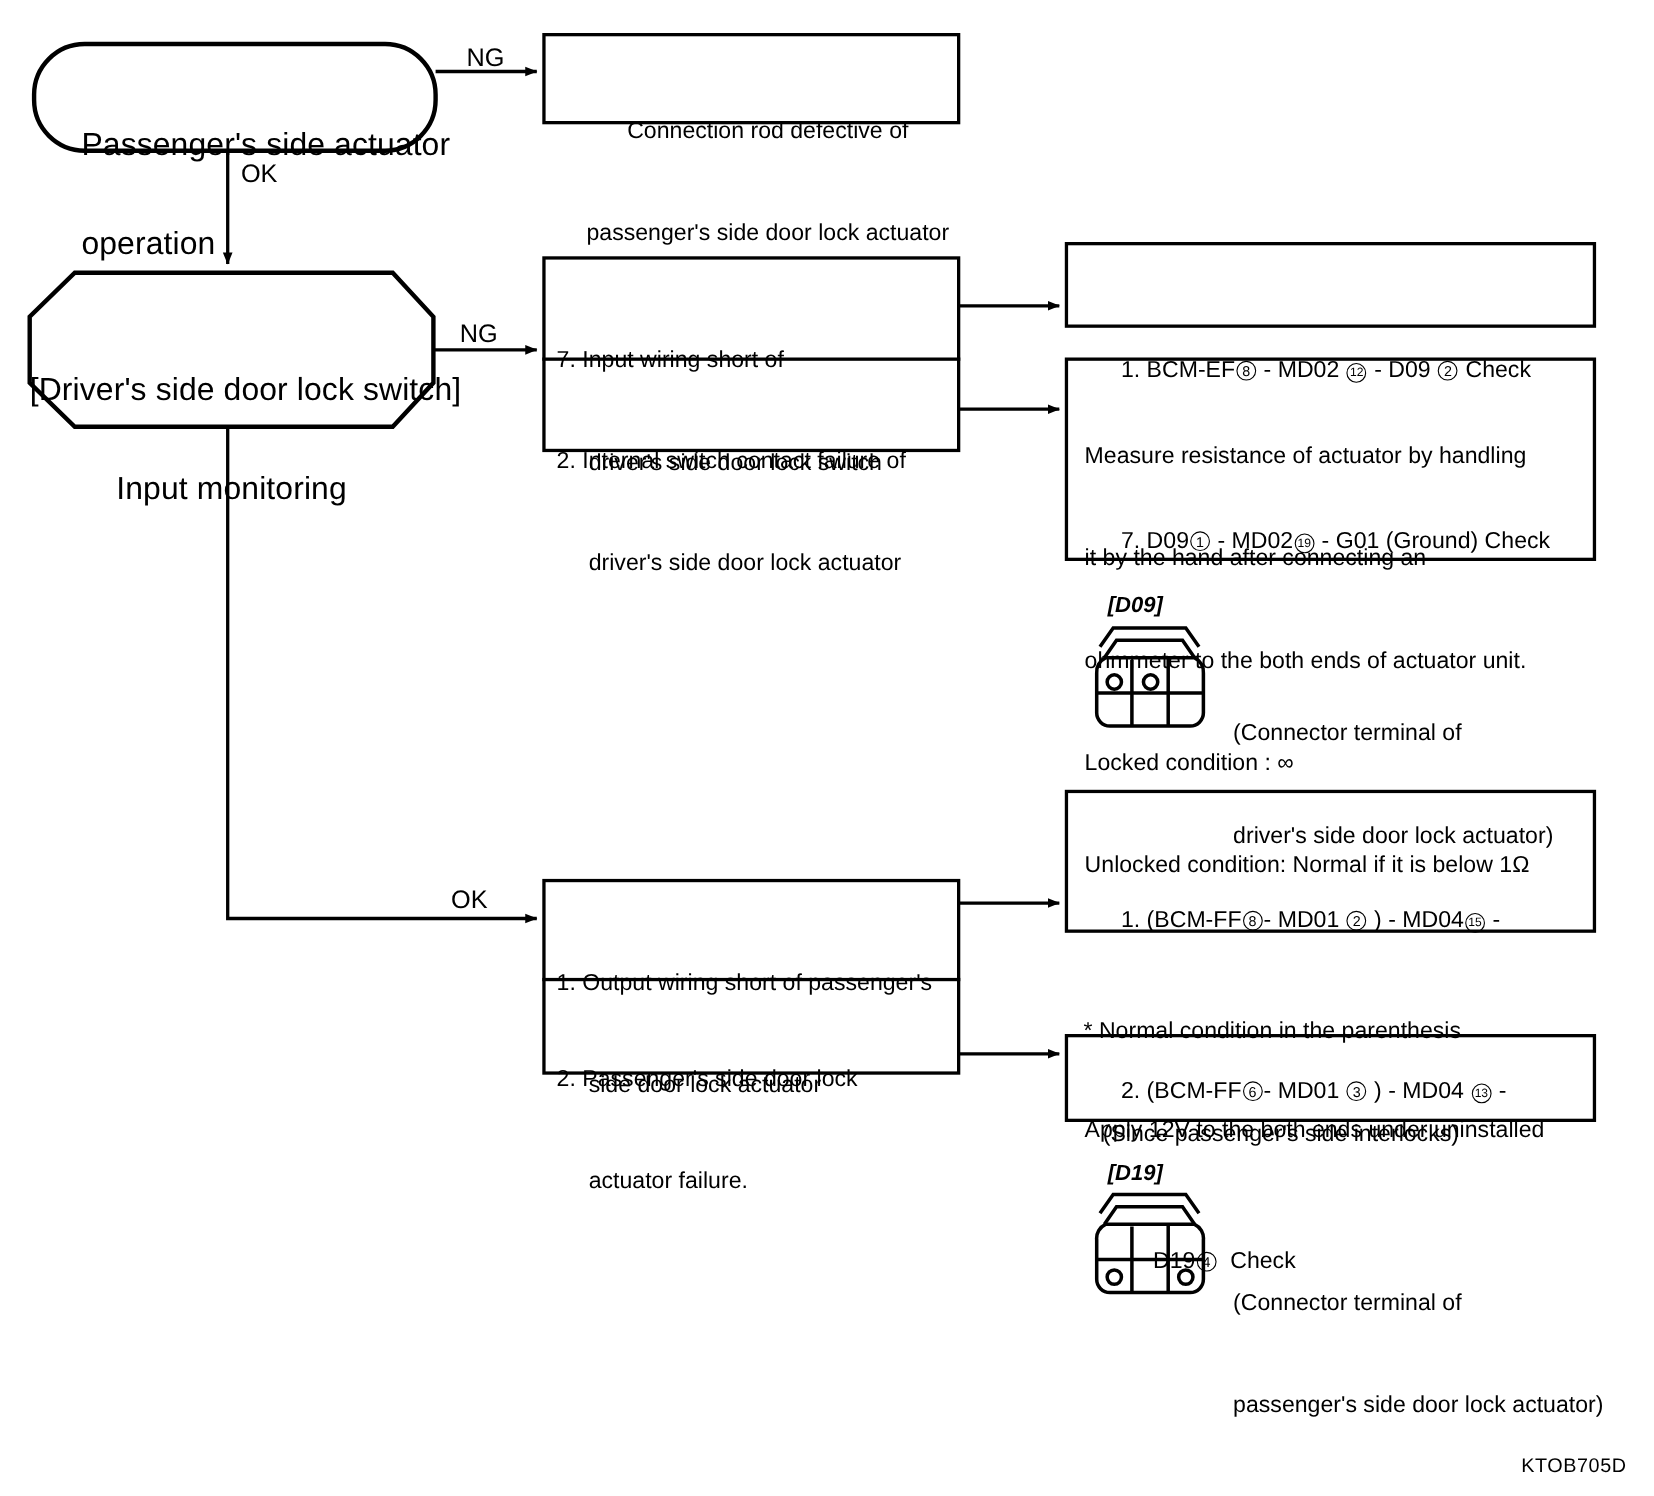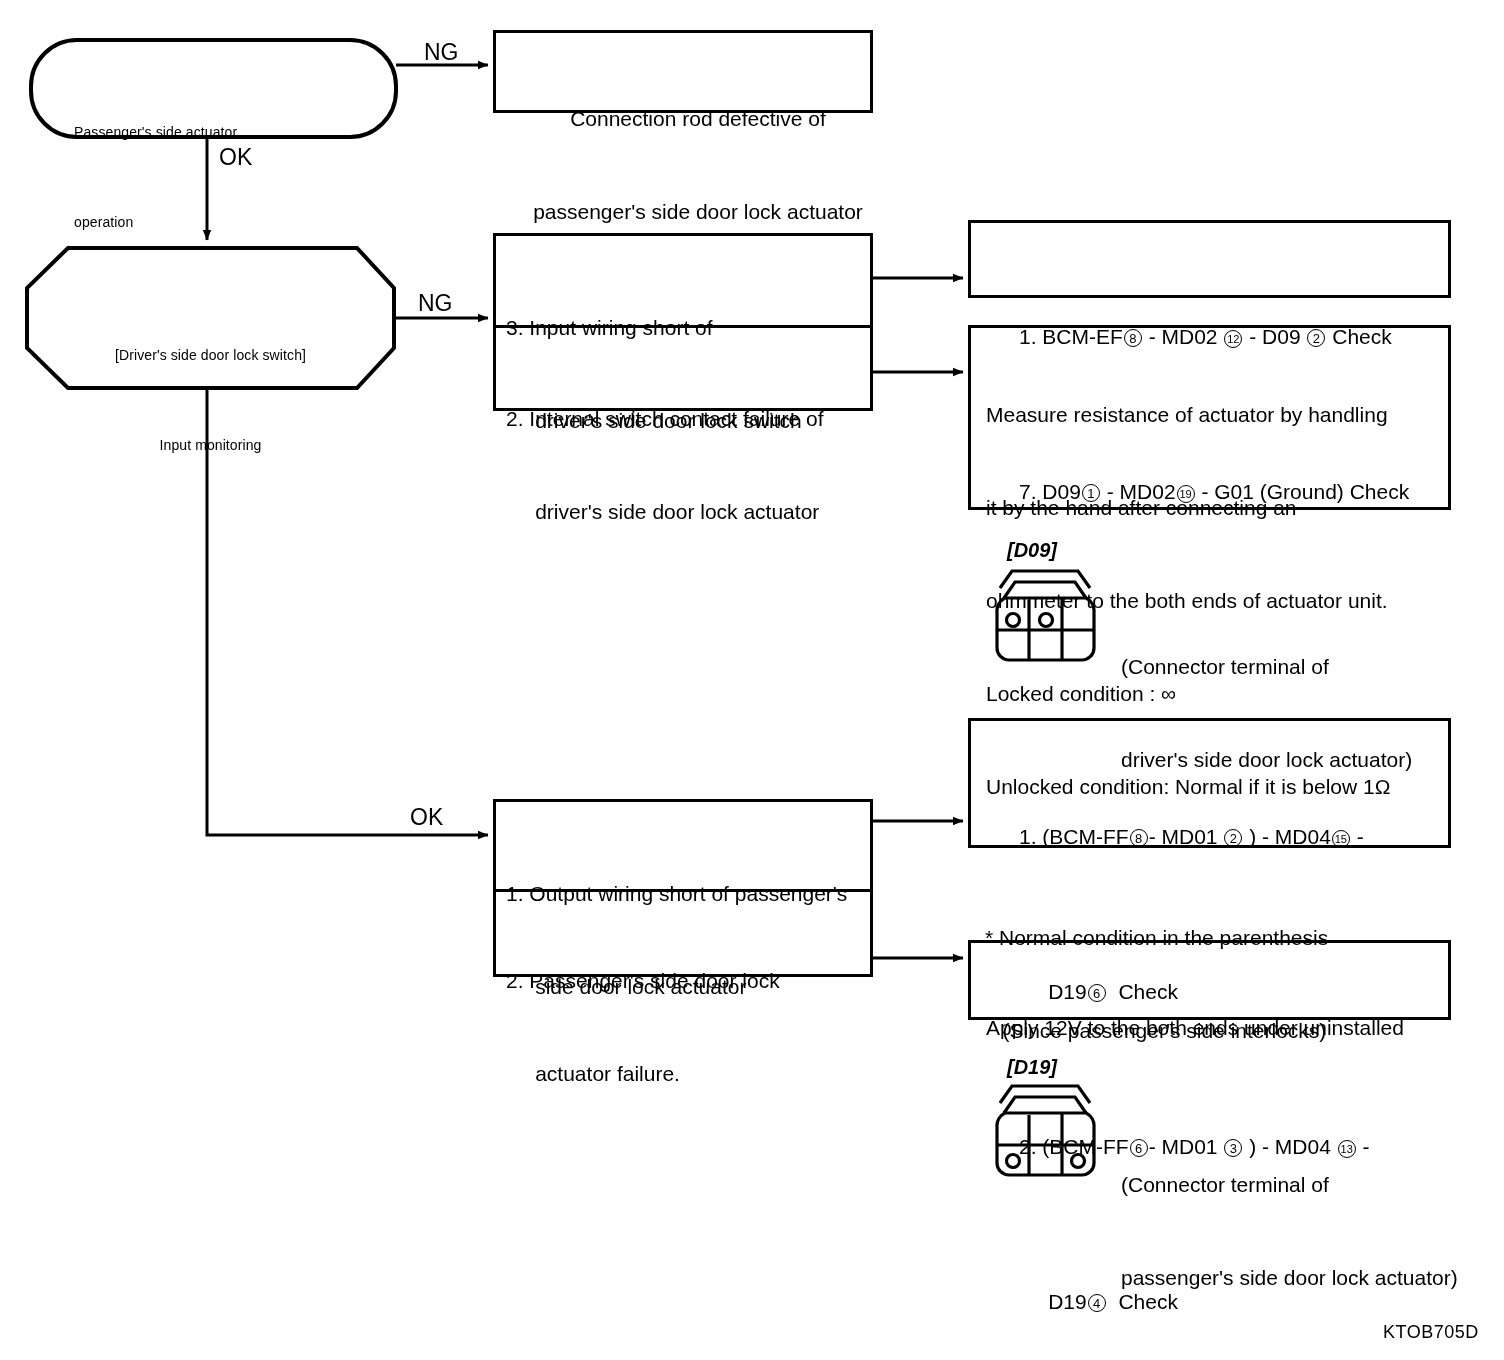--- a/index.html
+++ b/index.html
@@ -21,21 +21,21 @@
   
   #wires {
     position: absolute;
     left: 0; top: 0;
     width: 1504px;
     height: 1360px;
     pointer-events: none;
   }
   .node-text {
     position: absolute;
-    font-size: 14px;
+    font-size: 29px;
     line-height: 30px;
     letter-spacing: 0.1px;
     white-space: pre;
   }
   .box {
     position: absolute;
     border: 3px solid #000;
     box-sizing: border-box;
     background: transparent;
   }
@@ -169,21 +169,21 @@
 
   <div class="box" style="left:493px; top:30px; width:380px; height:83px;"></div>
   <div class="box-inner" style="left:508px; top:41px; width:380px; text-align:center;">
     <div>Connection rod defective of</div>
     <div>passenger's side door lock actuator</div>
   </div>
 
   <div class="box" style="left:493px; top:233px; width:380px; height:178px;"></div>
   <div class="splitline" style="left:493px; top:325px; width:380px;"></div>
   <div class="box-inner" style="left:506px; top:250px;">
-    <div>3. Input wiring short of</div>
+    <div>7. Input wiring short of</div>
     <div>     driver's side door lock switch</div>
   </div>
   <div class="box-inner" style="left:506px; top:341px;">
     <div>2. Internal switch contact failure of</div>
     <div>     driver's side door lock actuator</div>
   </div>
 
   <div class="box" style="left:493px; top:799px; width:380px; height:178px;"></div>
   <div class="splitline" style="left:493px; top:889px; width:380px;"></div>
   <div class="box-inner" style="left:506px; top:816px;">
@@ -219,23 +219,20 @@
     <div>(Connector terminal of</div>
     <div>driver's side door lock actuator)</div>
   </div>
 
   <div class="box" style="left:968px; top:718px; width:483px; height:130px;"></div>
   <div class="box-inner" style="left:984px; top:728px;">
     <div>
       <span>1. (BCM-FF</span><span class="cnum">8</span><span>- MD01 </span><span class="cnum">2</span><span> ) - MD04</span><span class="cnum wide">15</span><span> -</span>
     </div>
     <div>
-      <span>     D19</span><span class="cnum">6</span><span>  Check</span>
-    </div>
-    <div>
       <span>2. (BCM-FF</span><span class="cnum">6</span><span>- MD01 </span><span class="cnum">3</span><span> ) - MD04 </span><span class="cnum wide">13</span><span> -</span>
     </div>
     <div>
       <span>     D19</span><span class="cnum">4</span><span>  Check</span>
     </div>
   </div>
 
   <div class="plain-text" style="left:985px; top:860px;">
     <div>* Normal condition in the parenthesis</div>
     <div>   (Since passenger's side interlocks)</div>

